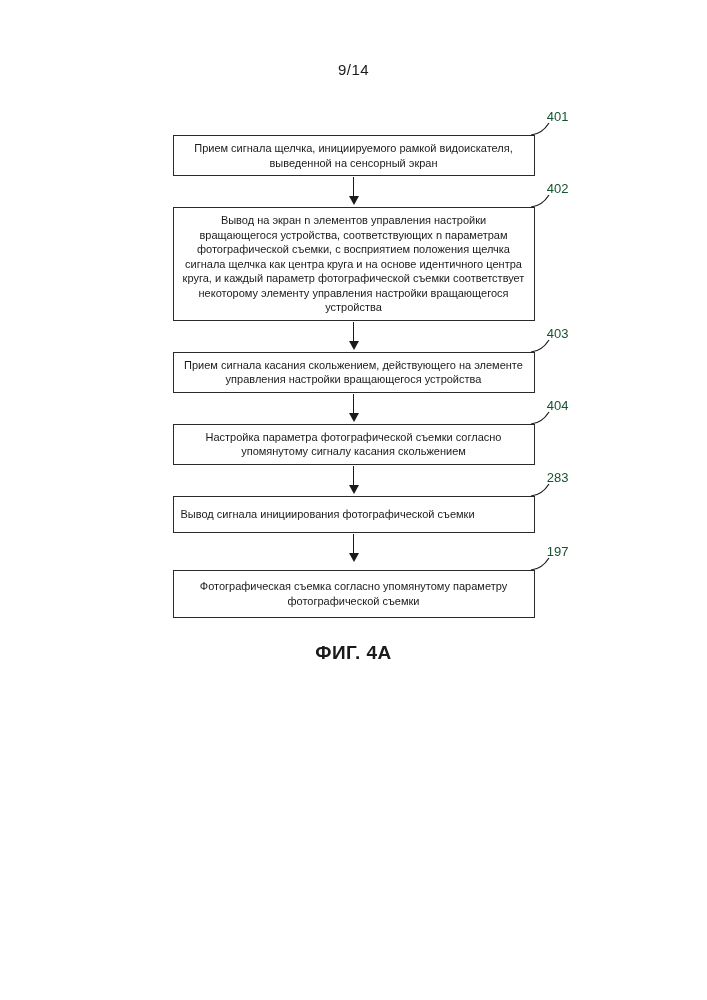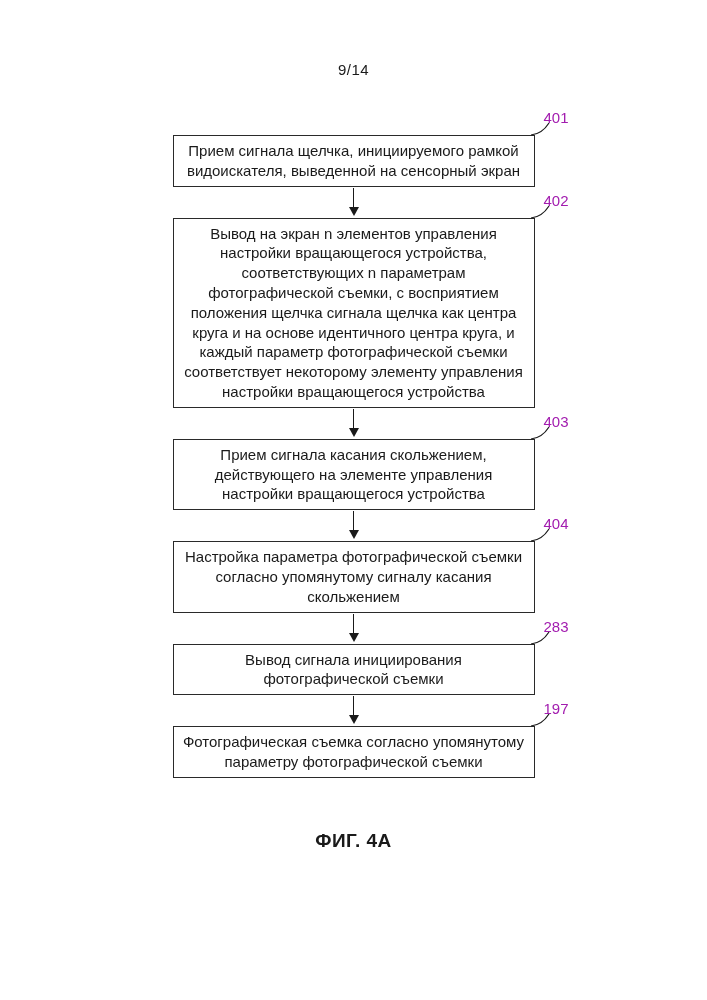--- a/index.html
+++ b/index.html
@@ -26,32 +26,31 @@
   }
   .step {
     position: relative;
   }
   .box {
     border: 1px solid #2a2a2a;
     background: #ffffff;
     min-height: 36px;
     display: flex;
     align-items: center;
-    justify-content: center;
     text-align: center;
     padding: 5px 7px;
-    font-size: 15px;
+    font-size: 11px;
     line-height: 1.32;
   }
   .ref-num {
     position: absolute;
     top: -26px;
     right: -34px;
-    font-size: 15px;
-    color: #a21caf;
+    font-size: 13px;
+    color: #14532d;
     text-align: center;
   }
   .ref-leader {
     position: absolute;
     top: -13px;
     right: -17px;
     width: 22px;
     height: 14px;
   }
   .arrow-wrap {
@@ -73,21 +72,21 @@
     bottom: -8px;
     left: -4.2px;
     width: 0;
     height: 0;
     border-left: 5px solid transparent;
     border-right: 5px solid transparent;
     border-top: 9px solid #1a1a1a;
   }
   .figure-caption {
     text-align: center;
-    margin-top: 52px;
+    margin-top: 24px;
     font-size: 19px;
     font-weight: bold;
     letter-spacing: 0.5px;
   }
 </style>
 </head>
 <body>
 
 <div class="page-number">9/14</div>
 
@@ -161,20 +160,20 @@
 
   <div class="arrow-wrap">
       <div class="arrow-line"></div>
     </div>
 
   <div class="step">
     <svg class="ref-leader" viewBox="0 0 22 14">
       <path d="M1,13 Q12,12 19,1" stroke="#1a1a1a" stroke-width="1.2" fill="none"></path>
     </svg>
     <span class="ref-num">197</span>
-    <div class="box" style="min-height: 48px;">
+    <div class="box" style="min-height: 48px; margin-top: 6px;">
       <span>Фотографическая съемка согласно упомянутому параметру фотографической съемки</span>
     </div>
   </div>
 
 </div>
 
 <div class="figure-caption">ФИГ. 4А</div>
 
 </body></html>

